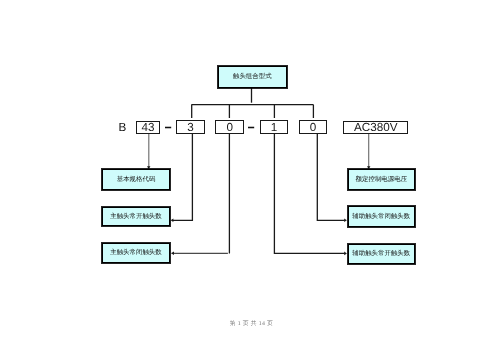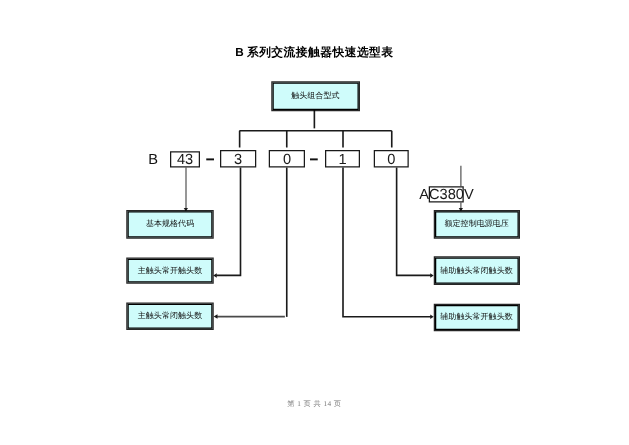--- a/index.html
+++ b/index.html
@@ -23,21 +23,20 @@
   .tl-latin{font-family:"Liberation Sans",sans-serif;font-weight:bold;letter-spacing:0px;}
   .tl-cjk{font-family:"Liberation Serif",serif;font-weight:bold;}
   .footer{position:absolute;left:0;top:318.5px;width:503px;text-align:center;
           font-family:"Liberation Serif",serif;font-size:5.8px;color:#7a7a7a;letter-spacing:0.35px;}
 </style>
 </head>
 <body>
 
 <div class="page">
 
-  <div class="title"><span class="tl-latin">B </span><span class="tl-cjk">系列交流接触器快速选型表</span></div>
 
   <svg class="art" viewBox="0 0 503 356">
     <g stroke="#1a1a1a" stroke-width="1.3" fill="none">
 
       <path d="M251.5 87.3 L251.5 102.7"></path>
 
       <path d="M191.5 104.6 L313.4 104.6"></path>
 
       <path d="M191.7 104.6 L191.7 118.0"></path>
       <path d="M229.4 104.6 L229.4 118.0"></path>
@@ -83,21 +82,21 @@
     </div>
 
   <div class="lbox" style="left:218px;top:66px;width:68.6px;height:21.6px;">触头组合型式</div>
 
   <div class="mlabel" style="left:118.5px;top:120.5px;">B</div>
   <div class="nbox" style="left:136.3px;top:121.1px;width:23.5px;height:13px;">43</div>
   <div class="nbox" style="left:176.1px;top:120.2px;width:28.8px;height:13.8px;">3</div>
   <div class="nbox" style="left:215.2px;top:120.2px;width:28.9px;height:13.8px;">0</div>
   <div class="nbox" style="left:259.9px;top:120.2px;width:28.2px;height:13.8px;">1</div>
   <div class="nbox" style="left:299px;top:120.2px;width:28px;height:13.8px;">0</div>
-  <div class="nbox" style="left:343.2px;top:120.9px;width:28px;height:13px;margin-top:28px;">AC380V</div>
+  <div class="nbox" style="left:343.2px;top:120.9px;width:65px;height:13px;">AC380V</div>
 
   <div class="lbox" style="left:102.2px;top:169.2px;width:67.7px;height:20.7px;">基本规格代码</div>
   <div class="lbox" style="left:102.1px;top:206.5px;width:67.8px;height:19.6px;">主触头常开触头数</div>
   <div class="lbox" style="left:102.1px;top:243.1px;width:67.8px;height:19.6px;">主触头常闭触头数</div>
 
   <div class="lbox" style="left:348.2px;top:168.9px;width:66.4px;height:20.7px;">额定控制电源电压</div>
   <div class="lbox" style="left:347.9px;top:206px;width:66.7px;height:20.5px;">辅助触头常闭触头数</div>
   <div class="lbox" style="left:347.9px;top:243.6px;width:66.7px;height:20.3px;">辅助触头常开触头数</div>
 
   <div class="footer">第 1 页 共 14 页</div>

